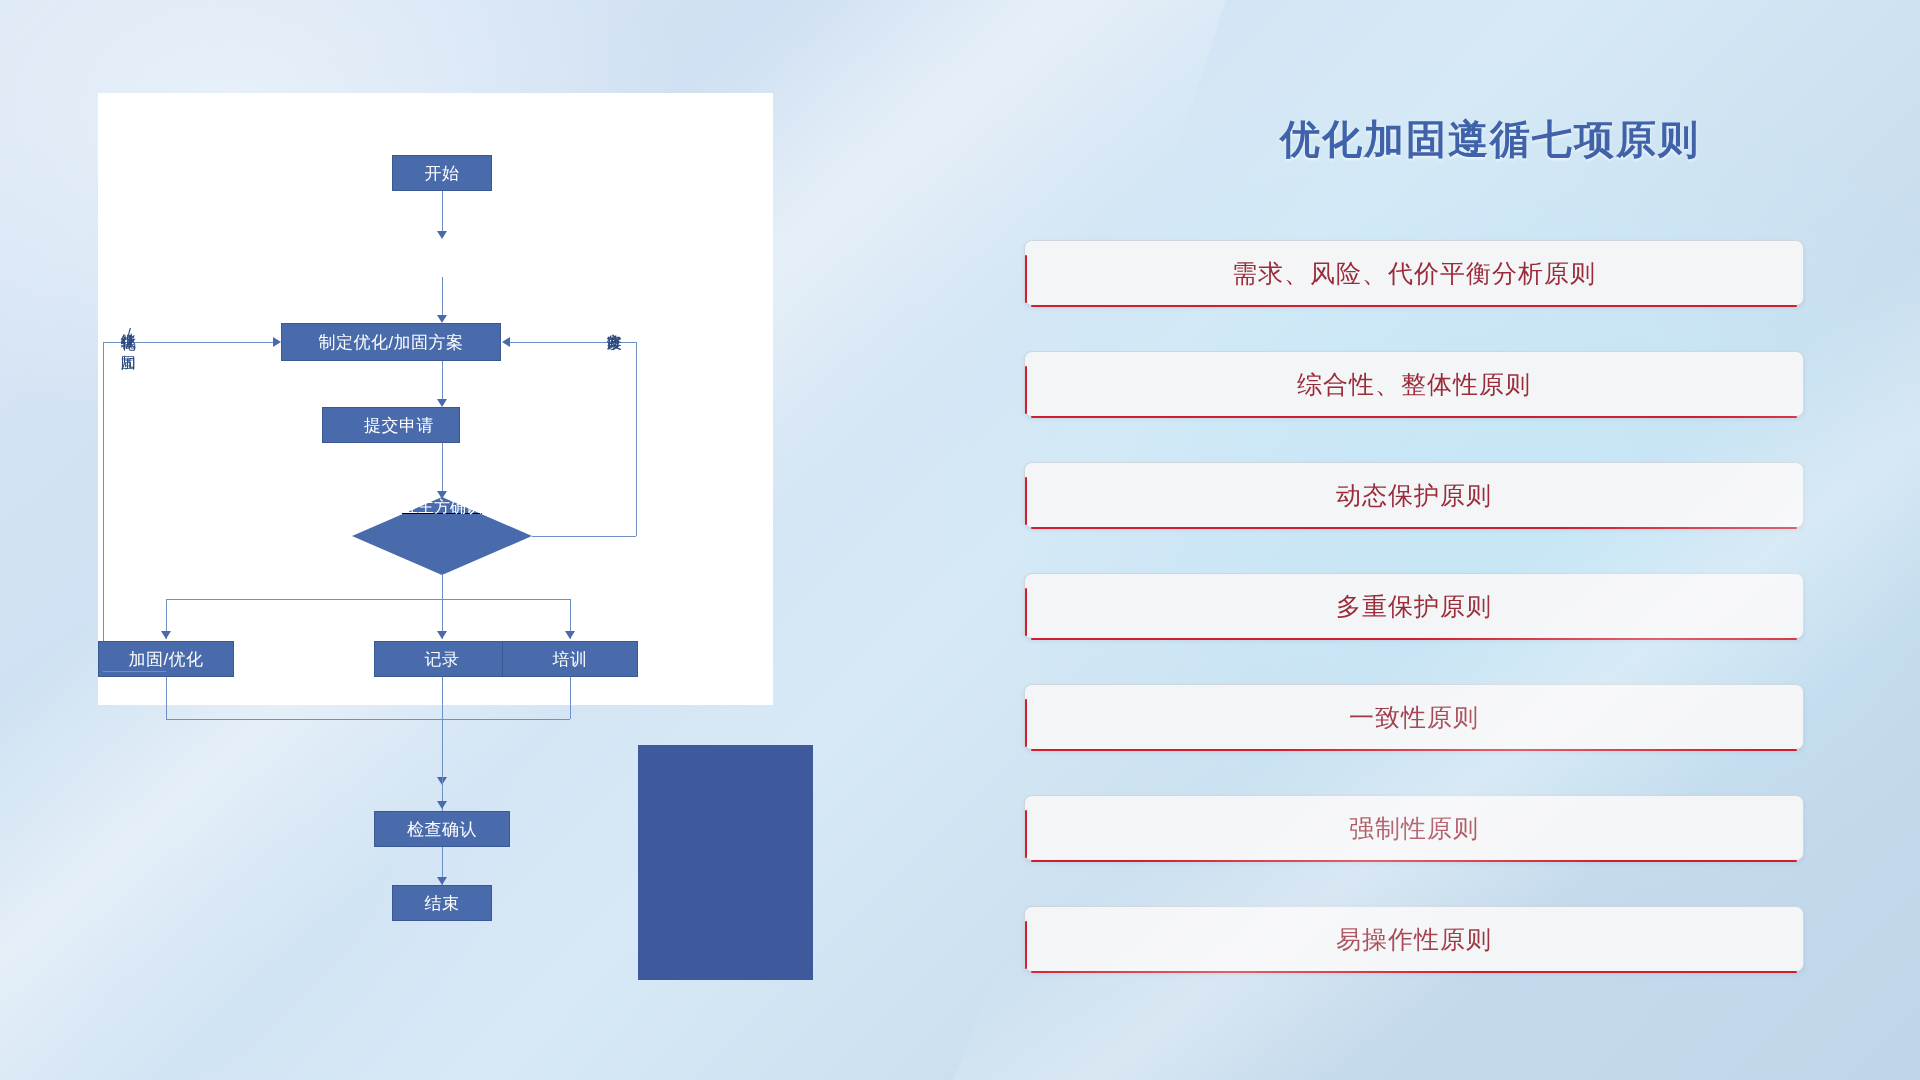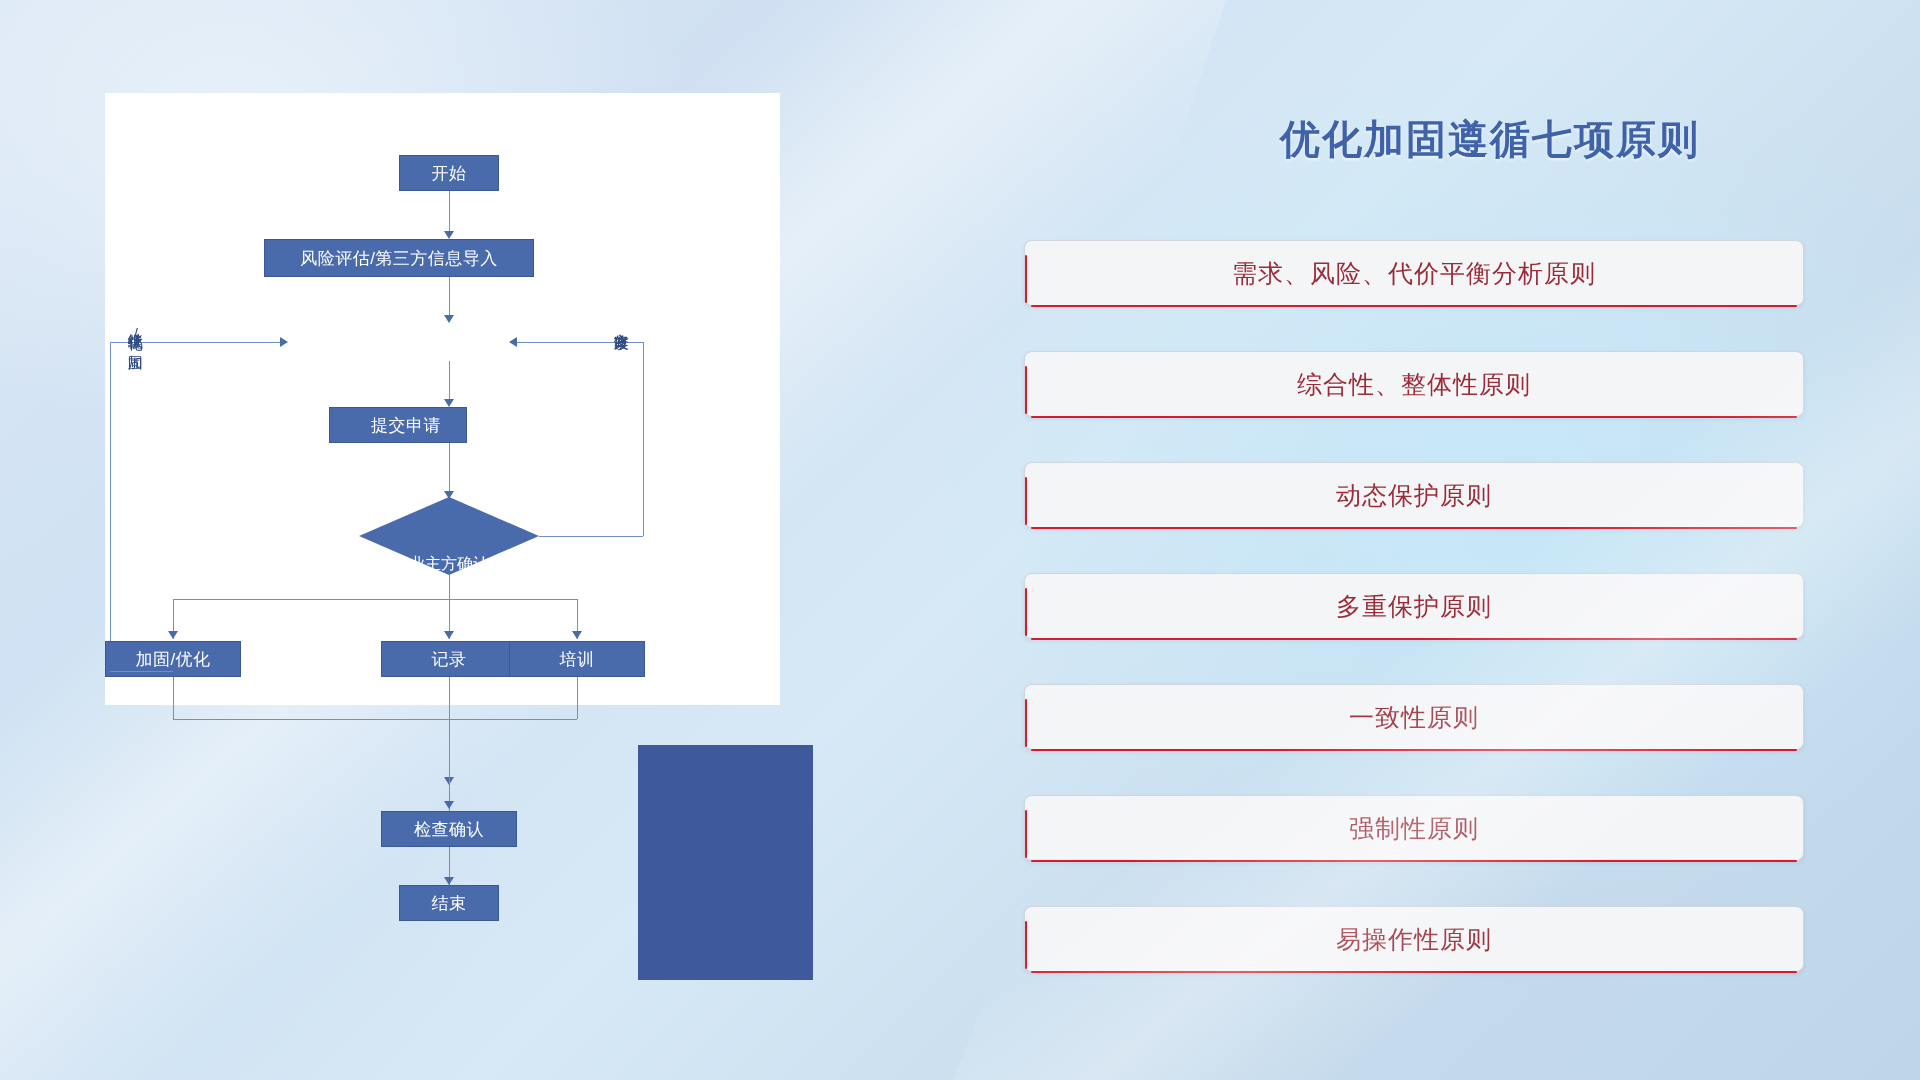--- a/index.html
+++ b/index.html
@@ -48,21 +48,21 @@
     position: absolute;
     left: 638px;
     top: 745px;
     width: 175px;
     height: 235px;
     background: #3f5a9c;
     z-index: 1;
   }
   .flow-card {
     position: absolute;
-    left: 105px;
+    left: 98px;
     top: 93px;
     width: 675px;
     height: 612px;
     background: #ffffff;
     z-index: 2;
   }
 
   .node {
     position: absolute;
     box-sizing: border-box;
@@ -73,22 +73,23 @@
     font-size: 17px;
     letter-spacing: 0.5px;
     background: #4a6bab;
     border: 1px solid #3b5893;
     white-space: nowrap;
   }
 
   .diamond {
     position: absolute;
     display: flex;
-    align-items: flex-end;
+    align-items: flex-start;
     justify-content: center;
+    text-decoration: underline;
   }
   .diamond .dshape {
     position: absolute;
     left: 0; top: 0;
     width: 100%; height: 100%;
     background: #4a6bab;
     transform: rotate(0deg);
     clip-path: polygon(50% 0%, 100% 50%, 50% 100%, 0% 50%);
   }
   .diamond .dlabel {
@@ -198,25 +199,25 @@
 
   <div class="card-shadow"></div>
 
   <div class="flow-card">
 
     <div class="node" style="left:294px; top:62px; width:100px; height:36px;">开始</div>
 
     <div class="vline" style="left:344px; top:98px; height:42px;"></div>
     <div class="arrow-down" style="left:339px; top:138px;"></div>
 
-    <div class="node" style="left:159px; top:146px; width:270px; height:38px;">风险评估/第三方信息导入</div>
 
     <div class="vline" style="left:344px; top:184px; height:40px;"></div>
     <div class="arrow-down" style="left:339px; top:222px;"></div>
 
+    <div class="node" style="left:183px; top:230px; width:220px; height:38px;">制定优化/加固方案</div>
 
     <div class="vline" style="left:344px; top:268px; height:40px;"></div>
     <div class="arrow-down" style="left:339px; top:306px;"></div>
 
     <div class="node" style="left:224px; top:314px; width:138px; height:36px;padding-left:16px;">提交申请</div>
 
     <div class="vline" style="left:344px; top:350px; height:52px;"></div>
     <div class="arrow-down" style="left:339px; top:398px;"></div>
 
     <div class="diamond" style="left:259px; top:318px; width:0; height:0;"></div>

